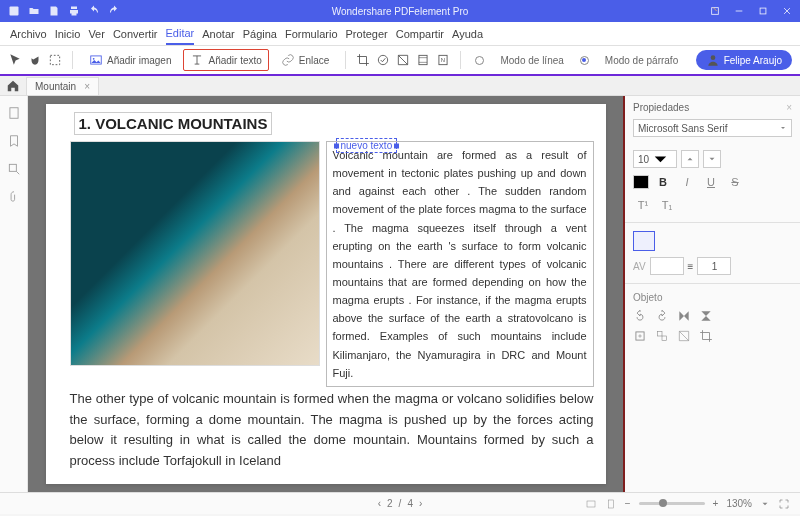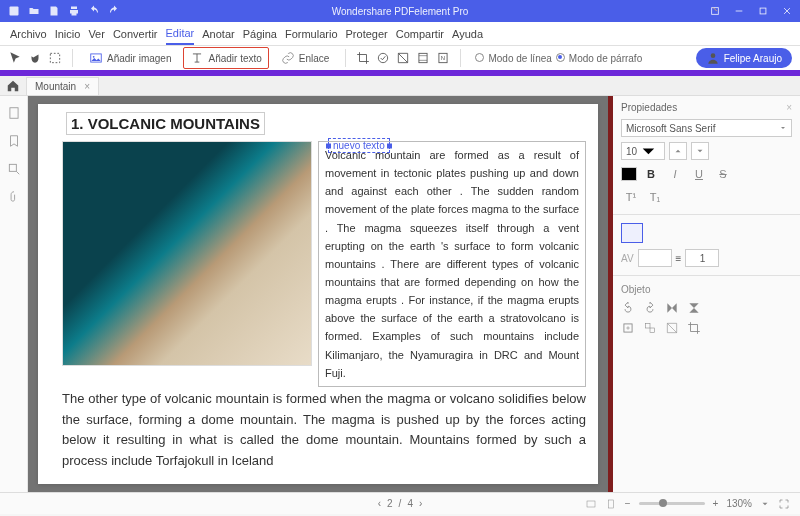--- a/index.html
+++ b/index.html
@@ -7,27 +7,27 @@
 .titlebar{height:22px;background:#4a5ee8;color:#fff;display:flex;align-items:center;position:relative}
 .titlebar-left{display:flex;gap:8px;padding-left:8px}
 .titlebar-left svg{width:12px;height:12px;fill:#fff;opacity:.85}
 .titlebar-title{position:absolute;left:50%;transform:translateX(-50%);font-size:10px;opacity:.9}
 .titlebar-right{margin-left:auto;display:flex;align-items:center;gap:14px;padding-right:8px}
 .titlebar-right svg{width:10px;height:10px;fill:#fff;opacity:.9}
 .win-controls{display:flex;gap:14px}
 .menubar{height:24px;background:#fff;border-bottom:1px solid #e0e0e0;display:flex;align-items:center;padding:0 10px;gap:8px;font-size:11px}
 .menubar span{color:#444;cursor:default}
 .menubar span.active{color:#4a5ee8;border-bottom:2px solid #4a5ee8;padding-bottom:4px;margin-bottom:-5px}
-.toolbar{height:30px;background:#fff;border-bottom:6px solid #6d28d9;display:flex;align-items:center;padding:0 8px;gap:6px;font-size:10px}
+.toolbar{height:30px;background:#fff;border-bottom:2px solid #6d28d9;display:flex;align-items:center;padding:0 8px;gap:6px;font-size:10px}
 .toolbar-sep{width:1px;height:18px;background:#ddd;margin:0 4px}
 .toolbar svg{width:14px;height:14px;fill:#555}
 .toolbtn{display:flex;align-items:center;gap:4px;padding:3px 6px;color:#555}
 .toolbtn.img svg{fill:#4a5ee8}
 .toolbtn.highlight{border:1.5px solid #d43;border-radius:2px}
-.mode-group{display:flex;gap:4px;margin-left:4px;color:#666}
+.mode-group{display:flex;align-items:center;gap:16px;margin-left:4px;color:#666}
 .radio{width:9px;height:9px;border:1px solid #888;border-radius:50%;display:inline-block;position:relative}
 .radio.checked::after{content:"";position:absolute;inset:1.5px;background:#4a5ee8;border-radius:50%}
 .user-pill{margin-left:auto;background:#4a5ee8;color:#fff;border-radius:11px;padding:3px 10px;display:flex;align-items:center;gap:4px;font-size:10px}
 .tabbar{height:20px;background:#f0f0f0;border-bottom:1px solid #ddd;display:flex;align-items:center;padding-left:6px;font-size:10px}
 .home-icon{width:14px;height:14px;fill:#555;margin-right:6px}
 .tab{background:#fafafa;border:1px solid #ddd;border-bottom:none;padding:2px 8px;display:flex;align-items:center;gap:8px;height:18px;color:#555}
 .tab-close{color:#999}
 .workspace{display:flex;height:396px}
 .leftbar{width:28px;background:#fafafa;border-right:1px solid #e5e5e5;display:flex;flex-direction:column;align-items:center;gap:14px;padding-top:10px}
 .leftbar svg{width:14px;height:14px;fill:#999}
@@ -35,24 +35,24 @@
 .page{width:560px;background:#fff;box-shadow:0 1px 4px rgba(0,0,0,.15);position:relative}
 .heading{font-family:Arial,sans-serif;font-weight:700;font-size:15px;color:#222;border:1.5px solid #ccc;display:inline-block;padding:2px 4px;margin:8px 0 0 28px}
 .new-text-box{position:absolute;top:34px;left:290px;border:1px dashed #4a5ee8;padding:1px 4px;color:#4a5ee8;font-size:10px}
 .new-text-box::before,.new-text-box::after{content:"";position:absolute;width:5px;height:5px;background:#4a5ee8}
 .new-text-box::before{left:-3px;top:50%;transform:translateY(-50%)}
 .new-text-box::after{right:-3px;top:50%;transform:translateY(-50%)}
 .content-row{display:flex;gap:6px;padding:6px 12px 0 24px}
 .photo{width:250px;height:225px;background:linear-gradient(135deg,#0a424d 0%,#0a424d 35%,#0c7c8a 45%,#b89a76 58%,#d4c4a8 68%,#e8dcc8 100%);border:1px solid #ddd}
 .body-text{flex:1;border:1px solid #bbb;padding:4px 6px;font-size:11px;line-height:1.65;color:#333;text-align:justify;font-family:Arial}
 .lower-text{padding:2px 12px 0 24px;font-size:13px;line-height:1.6;color:#333;text-align:justify;font-family:Arial}
-.rightpanel{width:192px;background:#fafafa;border-left:5px solid #7f1d1d;padding:6px 8px;font-size:10px;color:#555}
+.rightpanel{width:177px;background:#fafafa;border-left:2px solid #7f1d1d;padding:6px 8px;font-size:10px;color:#555}
 .panel-title{display:flex;justify-content:space-between;align-items:center;margin-bottom:6px;color:#666}
 .panel-title span:last-child{color:#bbb}
-.select{border:1px solid #ccc;background:#fff;height:18px;display:flex;align-items:center;padding:0 4px;margin-bottom:5px;justify-content:space-between}
+.select{border:1px solid #ccc;background:#fff;height:18px;display:flex;align-items:center;padding:0 4px;margin-bottom:13px;justify-content:space-between}
 .select svg{width:8px;height:8px;fill:#888}
 .row{display:flex;gap:4px;margin-bottom:5px;align-items:center}
 .fontsize{width:44px;border:1px solid #ccc;background:#fff;height:18px;display:flex;align-items:center;padding:0 4px;justify-content:space-between}
 .tinybtn{width:18px;height:18px;border:1px solid #ccc;background:#fff;display:flex;align-items:center;justify-content:center}
 .fmtbtn{width:20px;height:18px;display:flex;align-items:center;justify-content:center;color:#888;font-size:11px}
 .fmtbtn.bold{font-weight:700;color:#333}
 .colorswatch{width:16px;height:14px;background:#000;border:1px solid #ccc}
 .hr{height:1px;background:#e0e0e0;margin:8px -8px}
 .alignrow{display:flex;gap:2px;margin-bottom:6px}
 .alignbtn{width:22px;height:20px;border:1px solid transparent;display:flex;align-items:center;justify-content:center}

